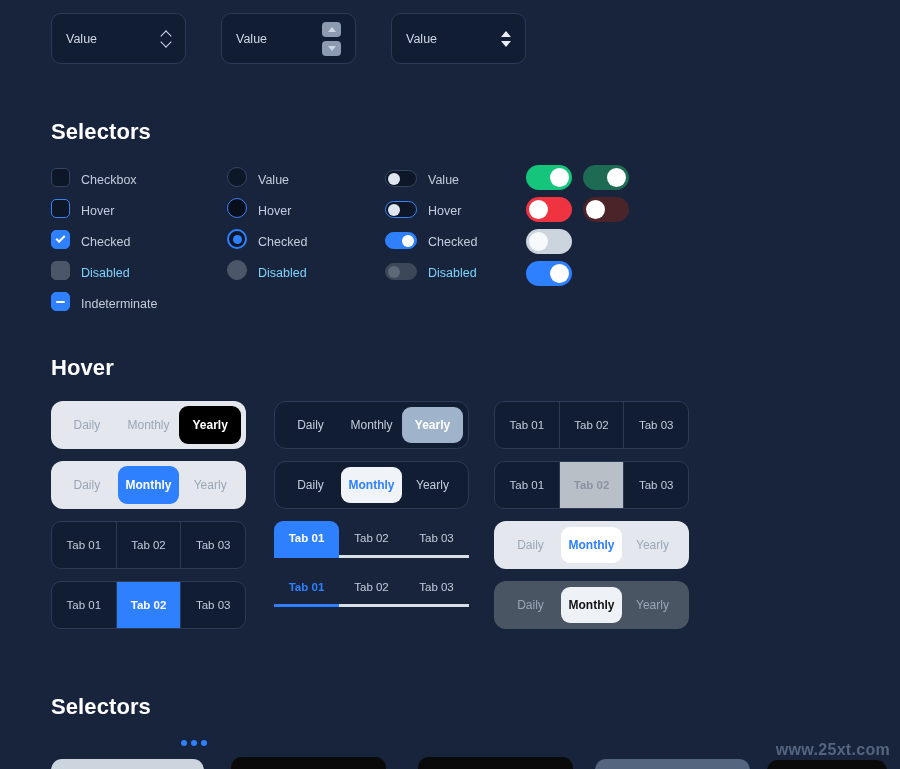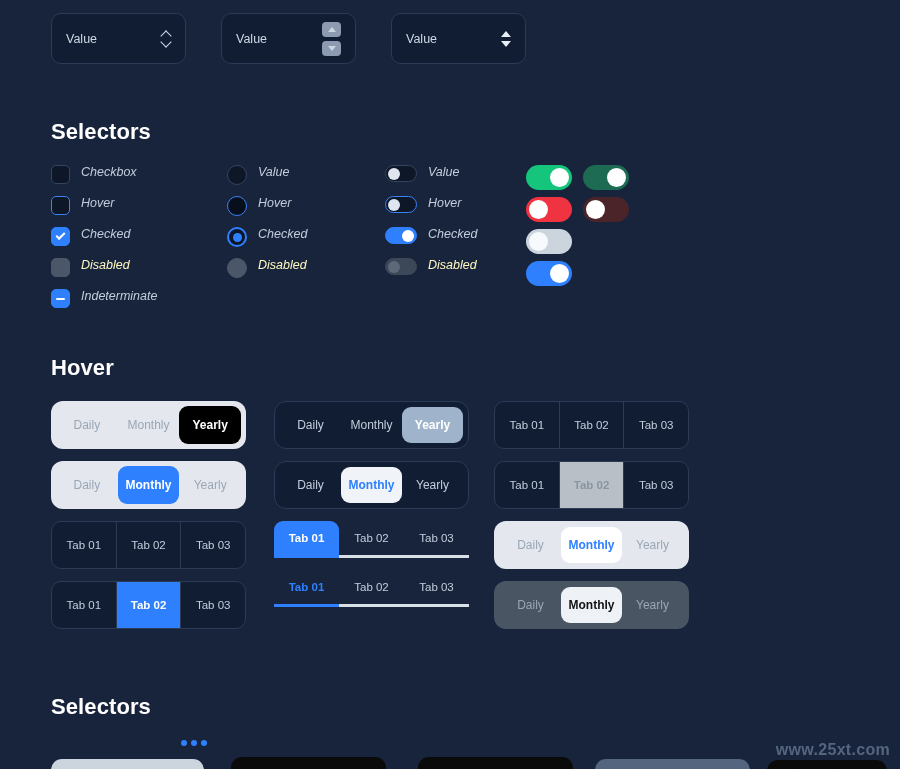--- a/index.html
+++ b/index.html
@@ -59,23 +59,23 @@
   #h-tabs { left: 51px; top: 355px; }
   #h-tooltips { left: 51px; top: 694px; }
 
   
   .sel-grid { position: absolute; left: 51px; top: 165px; }
   .sel-col { position: absolute; top: 0; }
   #col-check { left: 0; }
   #col-radio { left: 176px; }
   #col-switch { left: 334px; }
   #col-extra { left: 475px; }
-  .sel-item { display: flex; align-items: flex-start; height: 22px; margin-bottom: 9px; font-style: italic; }
+  .sel-item { display: flex; align-items: flex-end; height: 22px; margin-bottom: 9px; }
   .sel-label { margin-left: 11px; font-size: 12.5px; color: #c3cddc; }
-  .sel-label.dim { color: #fef9c3; }
+  .sel-label.dim { color: #7dd3fc; }
 
   .cb {
     width: 19px; height: 19px; border-radius: 5px;
     background: #0d1728; border: 1.5px solid #35455f;
     display: flex; align-items: center; justify-content: center;
   }
   .cb.hover { border-color: #3b82f6; background: #0d1728; }
   .cb.checked { background: #2f80ff; border-color: #2f80ff; }
   .cb.disabled { background: #4b5768; border-color: #4b5768; }
   .cb.indet { background: #2f80ff; border-color: #2f80ff; }

